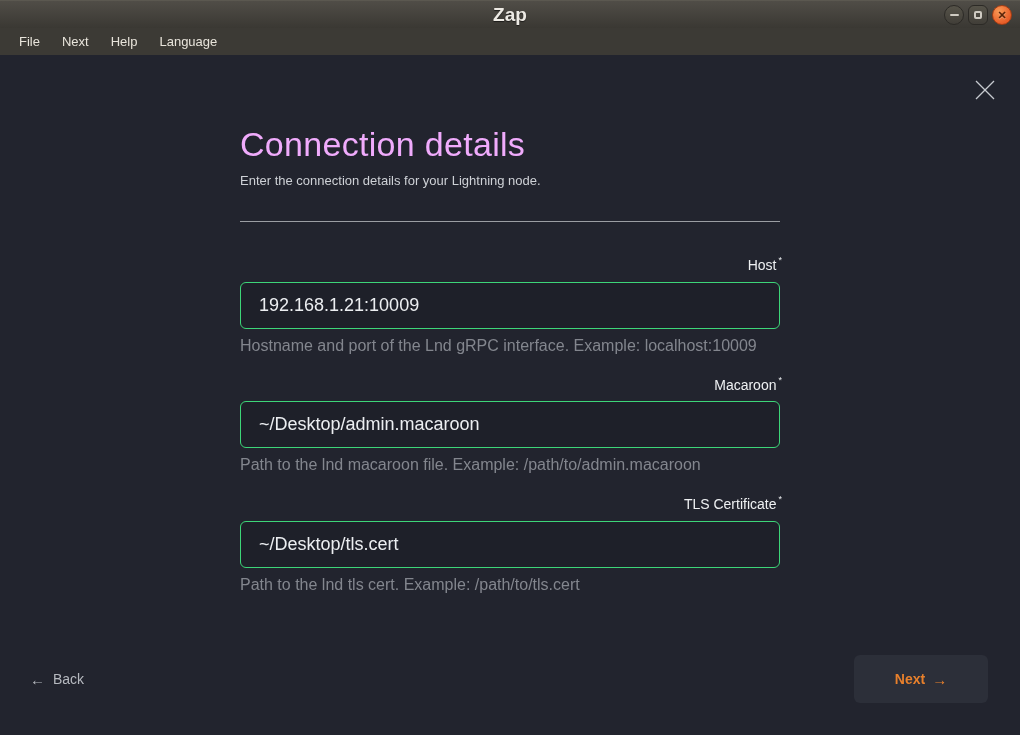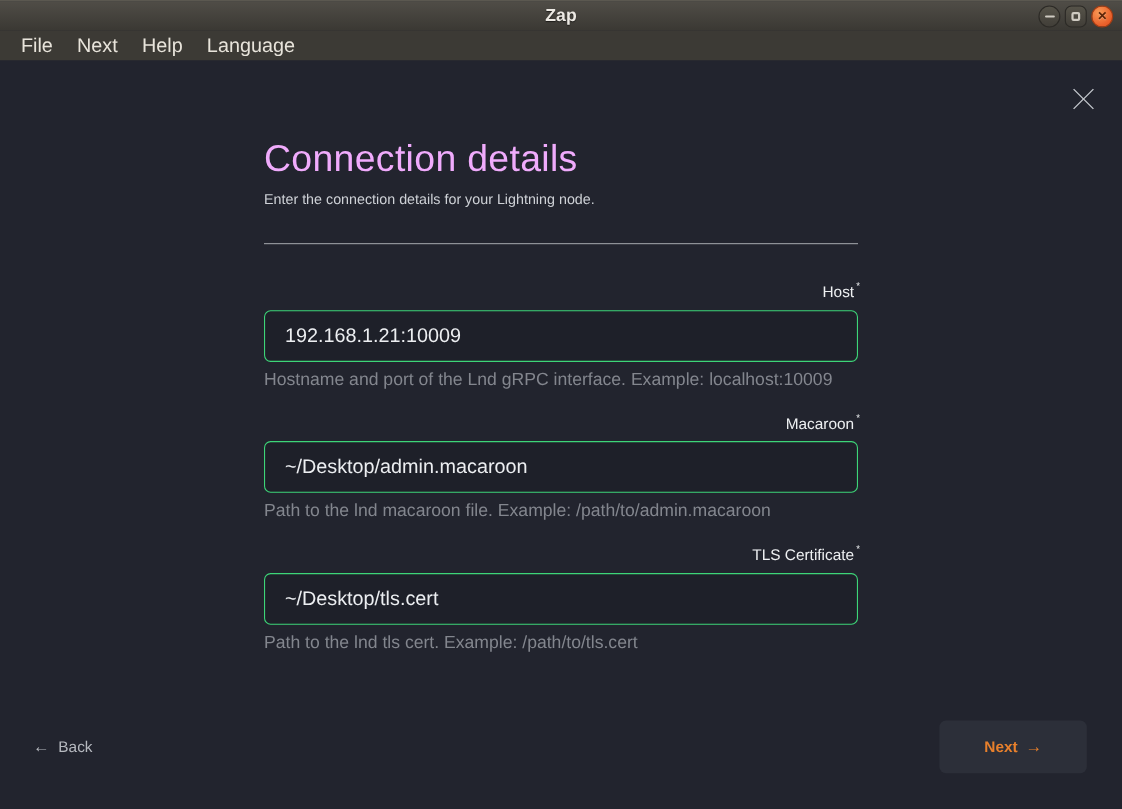--- a/index.html
+++ b/index.html
@@ -13,21 +13,21 @@
 
   
   .titlebar {
     height:28px;
     background:linear-gradient(#504d47, #3a3833);
     border-top:1px solid #5b5850;
     display:flex; align-items:center; justify-content:center;
     position:relative;
   }
   .titlebar-title {
-    font-size:16px; font-weight:bold; color:#edeae4;
+    font-size:19px; font-weight:bold; color:#edeae4;
     text-shadow:0 1px 1px rgba(0,0,0,.55);
   }
   .window-controls {
     position:absolute; right:8px; top:4px;
     display:flex; gap:4px; align-items:center;
   }
   .wc-btn {
     width:20px; height:20px; border-radius:50%;
     border:1px solid #2c2a26;
     background:linear-gradient(#565349, #413e38);
@@ -47,21 +47,21 @@
   }
 
   
   .menubar {
     height:27px;
     background:#3c3a35;
     display:flex; align-items:center;
     padding-left:8px;
   }
   .menu-item {
-    font-size:18px; color:#e8e4db;
+    font-size:13px; color:#e8e4db;
     padding:4px 11px;
     cursor:default;
   }
 
   
   .content {
     position:relative;
     height:680px;
     background:#22242e;
   }

